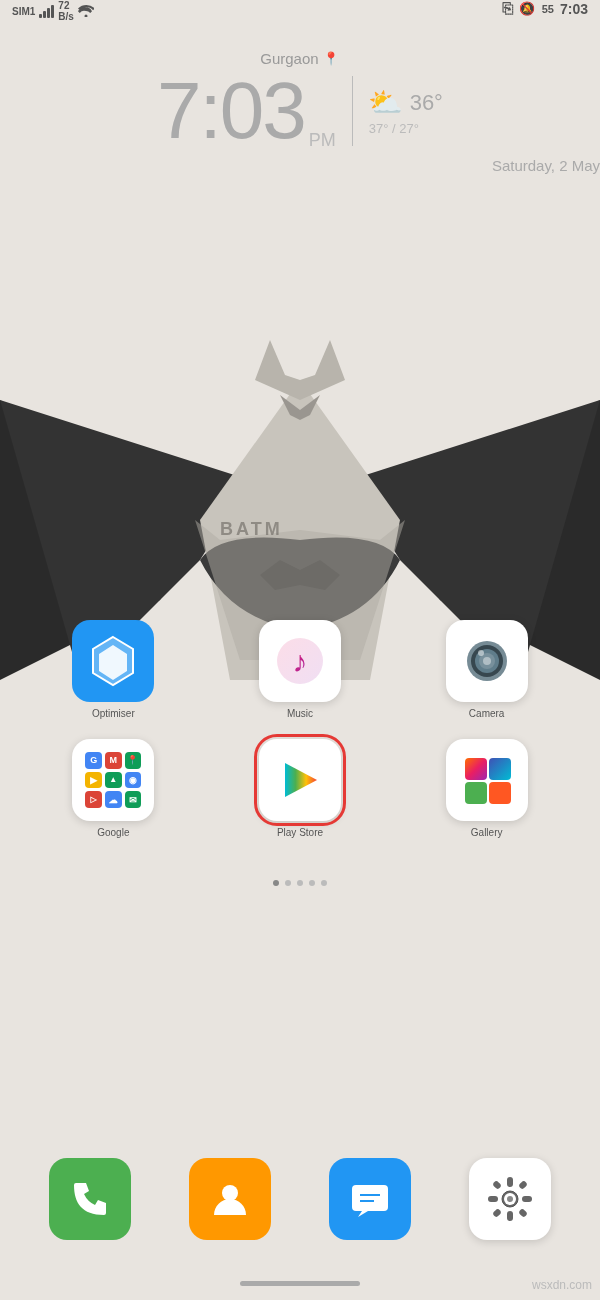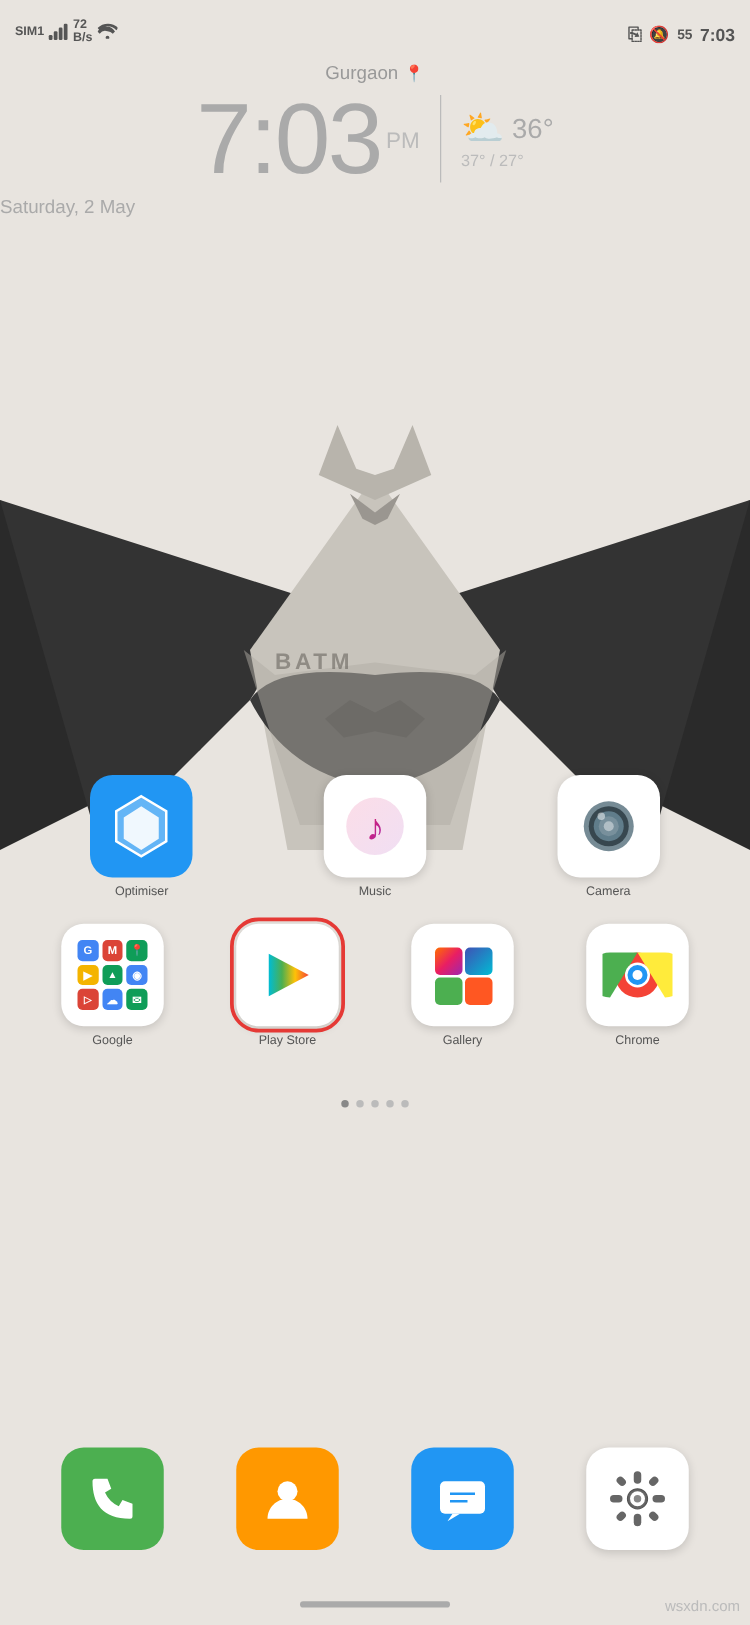--- a/index.html
+++ b/index.html
@@ -11,21 +11,21 @@
       background: #e8e4df;
       position: relative;
     }
 
     
     .status-bar {
       position: absolute;
       top: 0; left: 0; right: 0;
       height: 36px;
       display: flex;
-      align-items: flex-end;
+      align-items: flex-start;
       justify-content: space-between;
       padding: 0 12px;
       z-index: 100;
     }
     .status-left {
       display: flex;
       align-items: center;
       gap: 4px;
       font-size: 11px;
       color: #555;
@@ -49,21 +49,21 @@
       width: 3px;
       background: #555;
       border-radius: 1px;
     }
 
     
     .clock-area {
       position: absolute;
       top: 50px;
       left: 0; right: 0;
-      text-align: left;
+      text-align: right;
       color: #888;
     }
     .location-text {
       font-size: 15px;
       color: #999;
       display: flex;
       align-items: center;
       justify-content: center;
       gap: 5px;
       margin-bottom: 4px;
@@ -104,21 +104,21 @@
     }
     .temp-range {
       font-size: 13px;
       color: #bbb;
       margin-top: 2px;
     }
     .clock-pm {
       font-size: 18px;
       color: #bbb;
       align-self: flex-end;
-      margin-bottom: 28px;
+      margin-bottom: 0;
       margin-left: 4px;
     }
     .date-text {
       font-size: 15px;
       color: #aaa;
       margin-top: 6px;
     }
 
     
     .batman-area {
@@ -445,33 +445,20 @@
           </defs>
           <rect x="6" y="6" width="22" height="22" rx="4" fill="url(#gallGrad1)"></rect>
           <rect x="30" y="6" width="22" height="22" rx="4" fill="url(#gallGrad2)"></rect>
           <rect x="6" y="30" width="22" height="22" rx="4" fill="#4CAF50"></rect>
           <rect x="30" y="30" width="22" height="22" rx="4" fill="#FF5722"></rect>
         </svg>
       </div>
       <span class="app-label">Gallery</span>
     </div>
 
-    <div class="app-item">
-      <div class="app-icon chrome-bg" style="box-shadow:0 2px 8px rgba(0,0,0,0.15);">
-        <svg width="56" height="56" viewBox="0 0 56 56">
-          <circle cx="28" cy="28" r="18" fill="#F44336"></circle>
-          <path d="M28 10 L50 10 A18 18 0 0 1 50 46 Z" fill="#FFEB3B"></path>
-          <path d="M6 46 A18 18 0 0 1 6 10 L28 10 Z" fill="#4CAF50"></path>
-          <circle cx="28" cy="28" r="10" fill="white"></circle>
-          <circle cx="28" cy="28" r="8" fill="#2196F3"></circle>
-          <circle cx="28" cy="28" r="4" fill="white"></circle>
-        </svg>
-      </div>
-      <span class="app-label">Chrome</span>
-    </div>
   </div>
 </div>
 
 <div class="page-dots">
   <div class="dot active"></div>
   <div class="dot"></div>
   <div class="dot"></div>
   <div class="dot"></div>
   <div class="dot"></div>
 </div>

